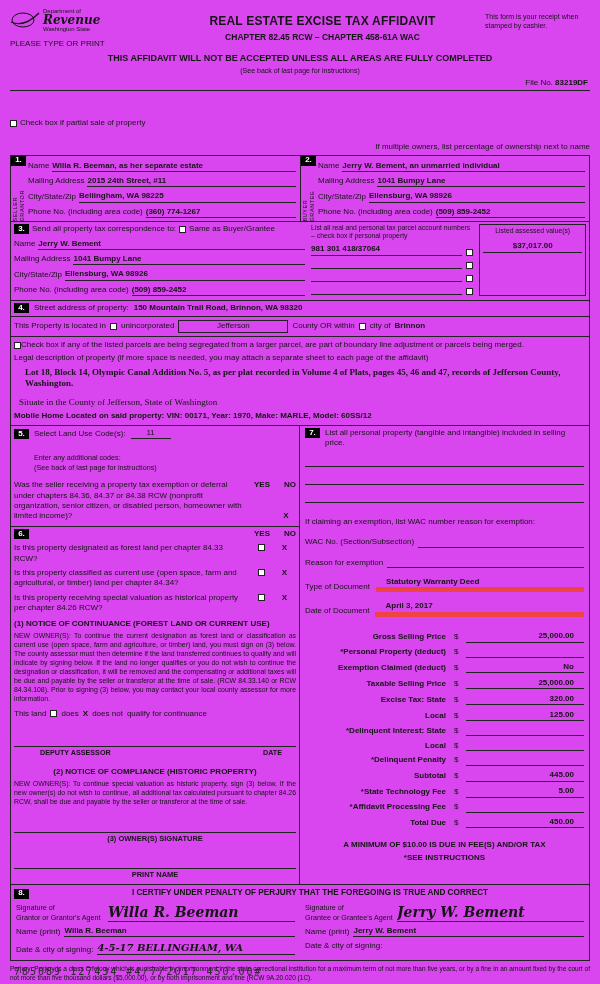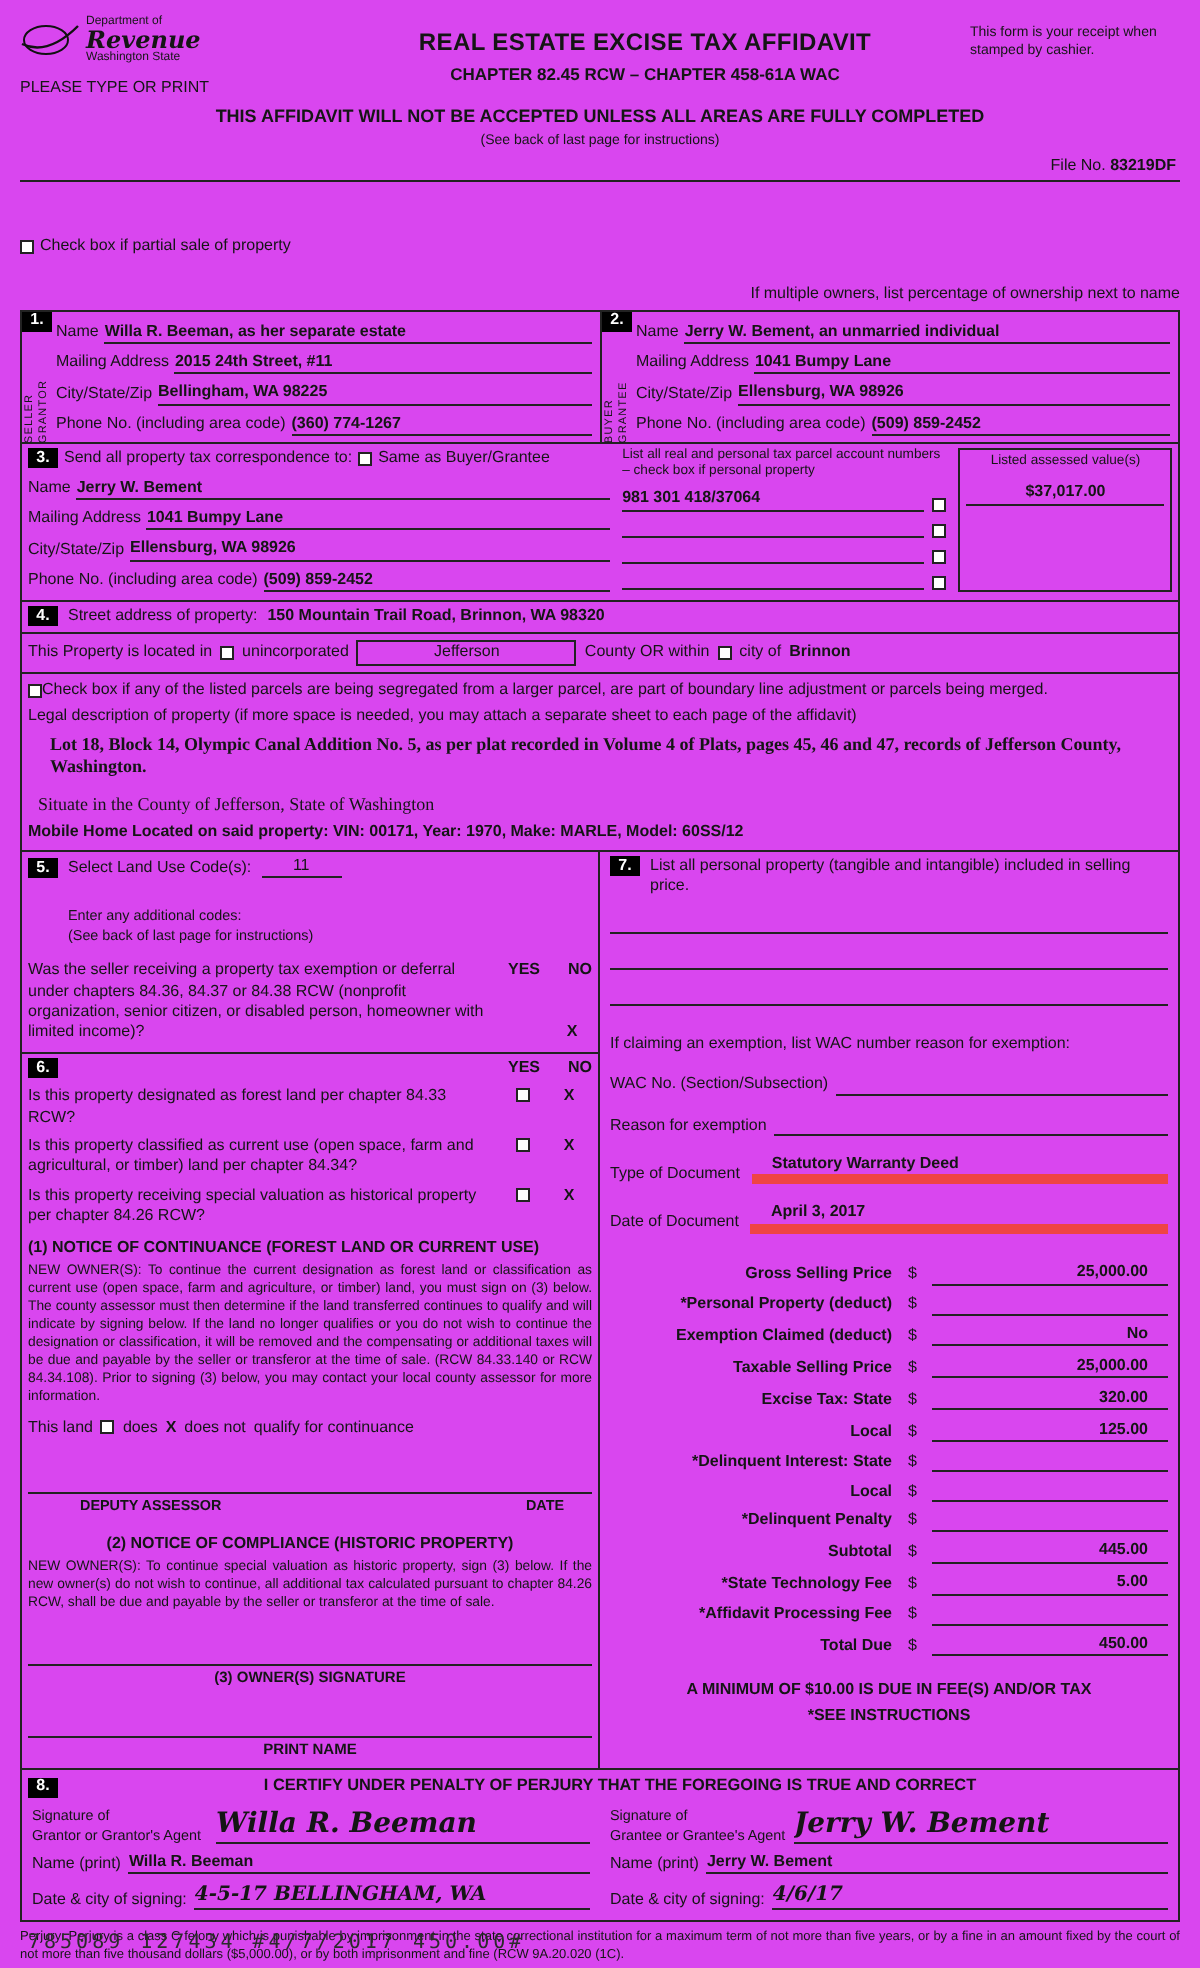--- a/index.html
+++ b/index.html
@@ -514,21 +514,20 @@
             <div>Grantee or Grantee's Agent</div>
           </div>
           <div class="sig-area"><span class="script">Jerry W. Bement</span></div>
         </div>
         <div class="npd-row">
           <span>Name (print)</span>
           <span class="nv">Jerry W. Bement</span>
         </div>
         <div class="npd-row">
           <span>Date &amp; city of signing:</span>
-          <span class="nv hand">4/6/17</span>
         </div>
       </div>
     </div>
   </div>
 
   <div class="f-perjury">Perjury: Perjury is a class C felony which is punishable by imprisonment in the state correctional institution for a maximum term of not more than five years, or by a fine in an amount fixed by the court of not more than five thousand dollars ($5,000.00), or by both imprisonment and fine (RCW 9A.20.020 (1C).</div>
   <div class="f-row">
     <span class="f-rev">REV 84 0001a (04/30/09)</span>
     <span class="f-space">THIS SPACE – TREASURER'S USE ONLY</span>
     <span class="f-ct">COUNTY TREASURER</span>

